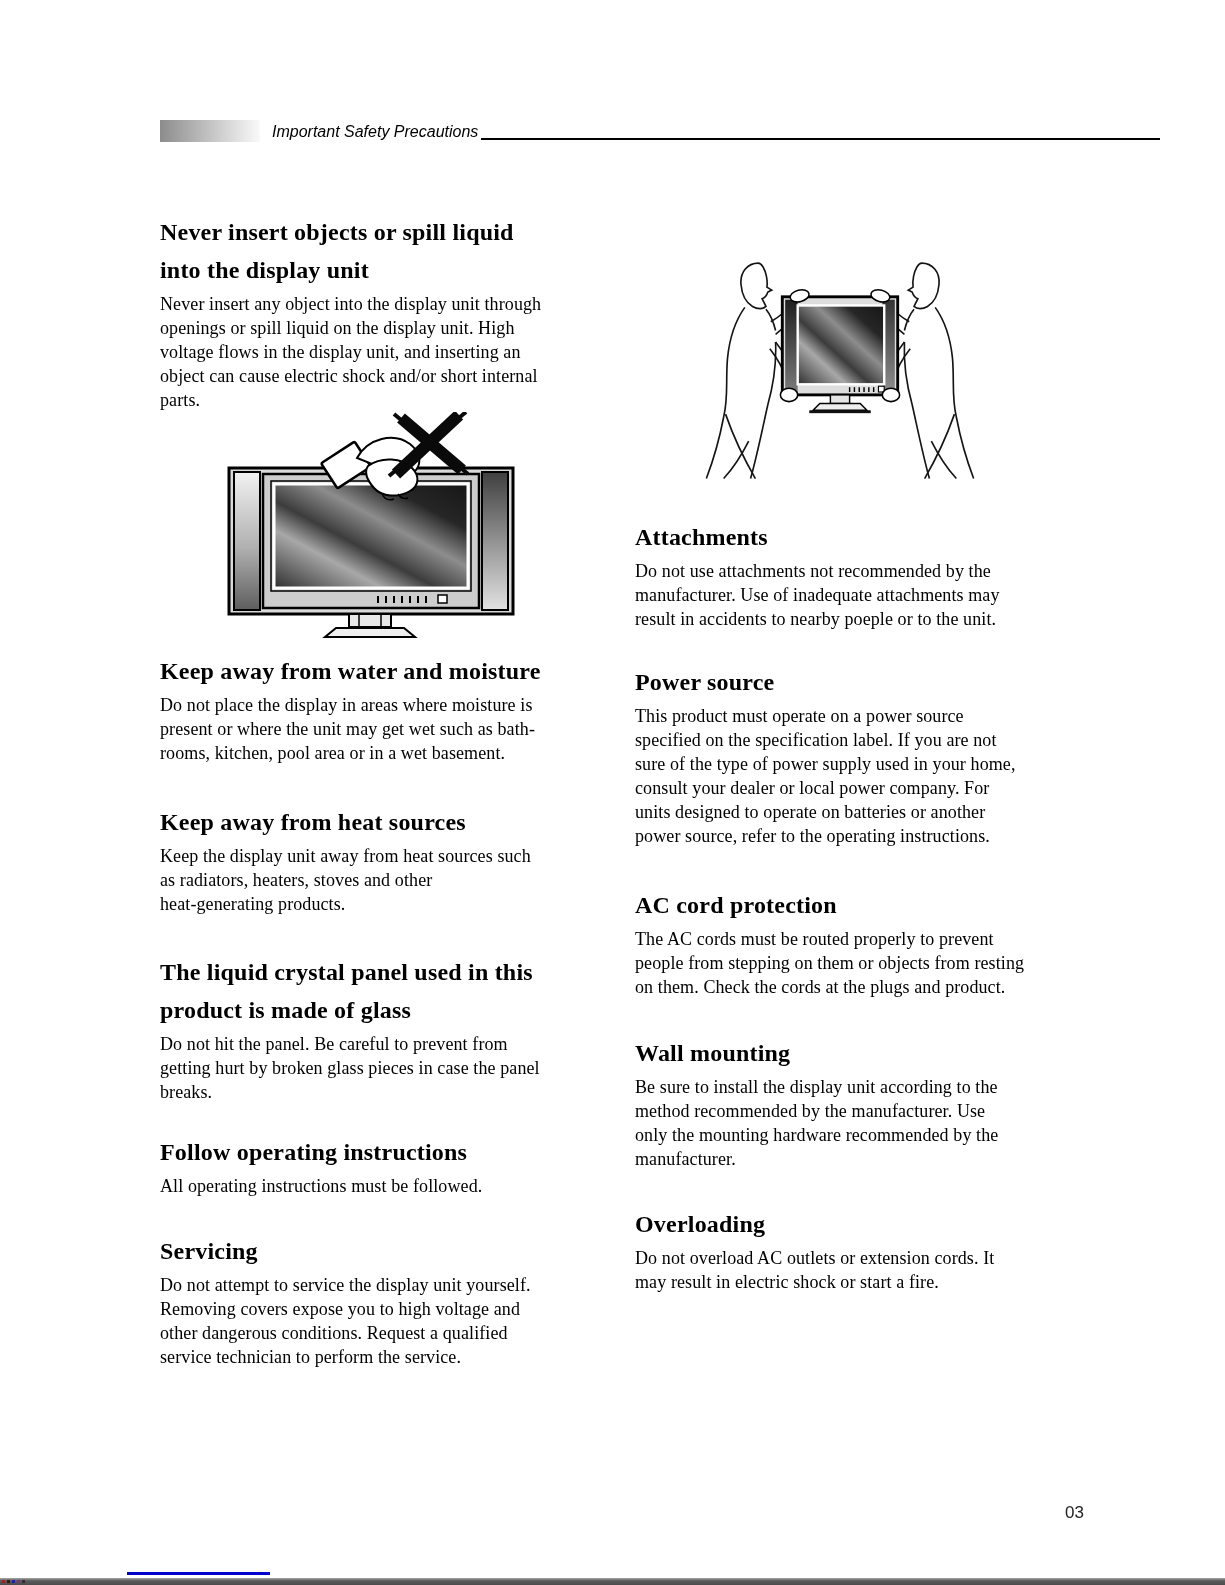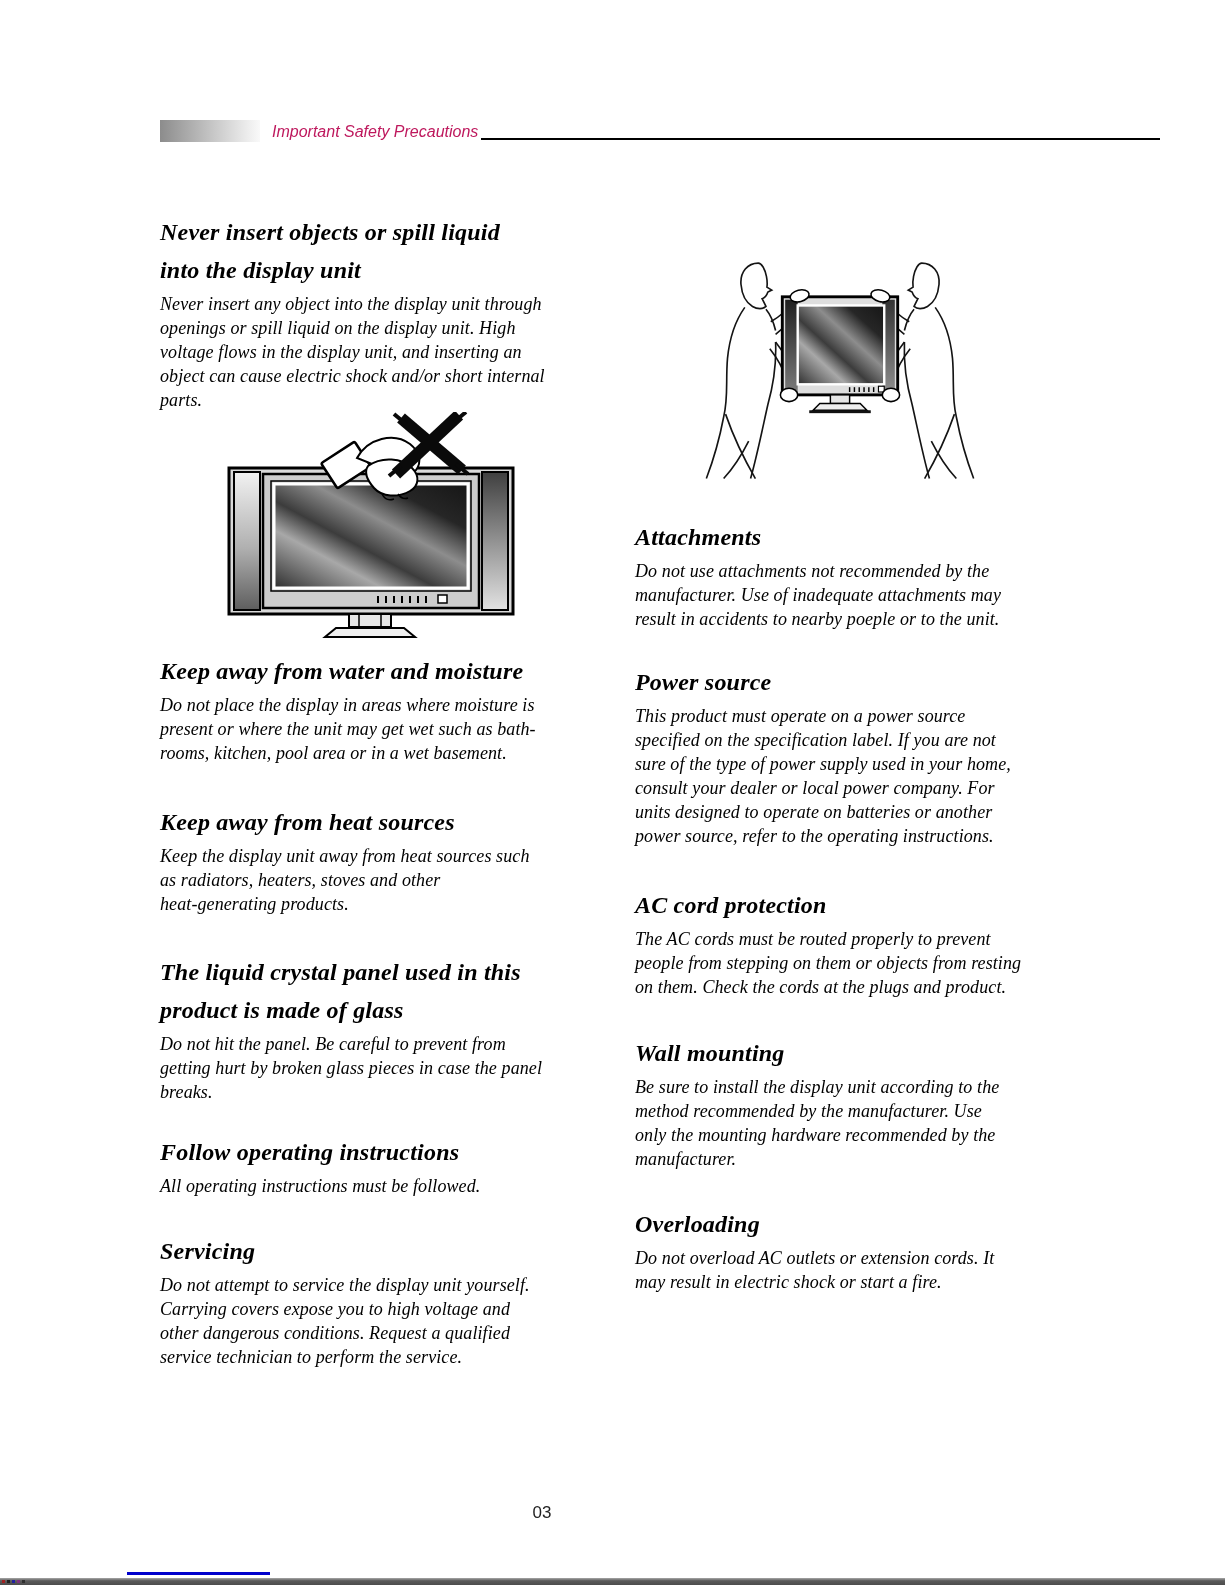--- a/index.html
+++ b/index.html
@@ -16,44 +16,44 @@
     position:absolute;left:160px;top:117px;width:1000px;height:26px;
     display:flex;align-items:flex-end;
   }
   .grad-bar{
     width:100px;height:22px;margin-bottom:1px;
     background:linear-gradient(to right,#8c8c8c,#c9c9c9 55%,#efefef 90%,#f9f9f9);
   }
   .masthead-title{
     font-family:"Liberation Sans", sans-serif;
     font-style:italic;font-size:16px;line-height:18px;
-    padding:0 3px 2px 12px;white-space:nowrap;color:#be185d;
+    padding:0 3px 2px 12px;white-space:nowrap;color:#000000;
   }
   .masthead-rule{flex:1;height:2.5px;background:#000;margin-bottom:3px;}
   
-  .col{position:absolute;top:213px;width:478px;font-style:italic;}
+  .col{position:absolute;top:213px;width:478px;}
   .col-left{left:160px;}
   .col-right{left:635px;}
   .sec h2{
     margin:0;font-weight:700;font-size:24px;line-height:38px;
     white-space:pre-line;letter-spacing:0.2px;
   }
   .sec p{
     margin:3px 0 0 0;font-size:18px;line-height:24px;
     white-space:pre-line;letter-spacing:0.1px;
   }
   .mt12{margin-top:12px}.mt29{margin-top:29px}.mt32{margin-top:32px}
   .mt33{margin-top:33px}.mt34{margin-top:34px}.mt35{margin-top:35px}
   .mt37{margin-top:37px}.mt38{margin-top:38px}.mt39{margin-top:30px}
   .illus-left{margin:0 0 0 66px;width:290px;height:228px;}
   .illus-right{width:300px;height:242px;}
   .illus-left svg,.illus-right svg{display:block;}
   
   .page-number{
-    position:absolute;left:0;top:1503px;width:1084px;text-align:center;
+    position:absolute;left:0;top:1503px;width:1084px;text-align:right;
     font-family:"Liberation Sans", sans-serif;font-size:17px;color:#222;
   }
   .link-line{position:absolute;left:127px;top:1572px;width:143px;height:2.5px;background:#0000cc;}
   .bottom-edge{
     position:absolute;left:0;top:1578px;width:1225px;height:7px;
     background:linear-gradient(to bottom,#a8a8a8,#5a5a5a 40%,#4c4c4c);
   }
   .bottom-edge .px{position:absolute;top:2px;width:3px;height:3px;}
 </style>
 </head>
@@ -166,21 +166,21 @@
     </div>
 
     <div class="sec mt29">
       <h2>Follow operating instructions</h2>
       <p>All operating instructions must be followed.</p>
     </div>
 
     <div class="sec mt34">
       <h2>Servicing</h2>
       <p>Do not attempt to service the display unit yourself.
-Carrying covers expose you to high voltage and
+Removing covers expose you to high voltage and
 other dangerous conditions. Request a qualified
 service technician to perform the service.</p>
     </div>
   </div>
 
   <div class="col col-right">
 
 
     <div class="illus-right mt33" style="margin-left:55px;">
       <svg viewBox="0 0 312 242" width="300" height="242">

